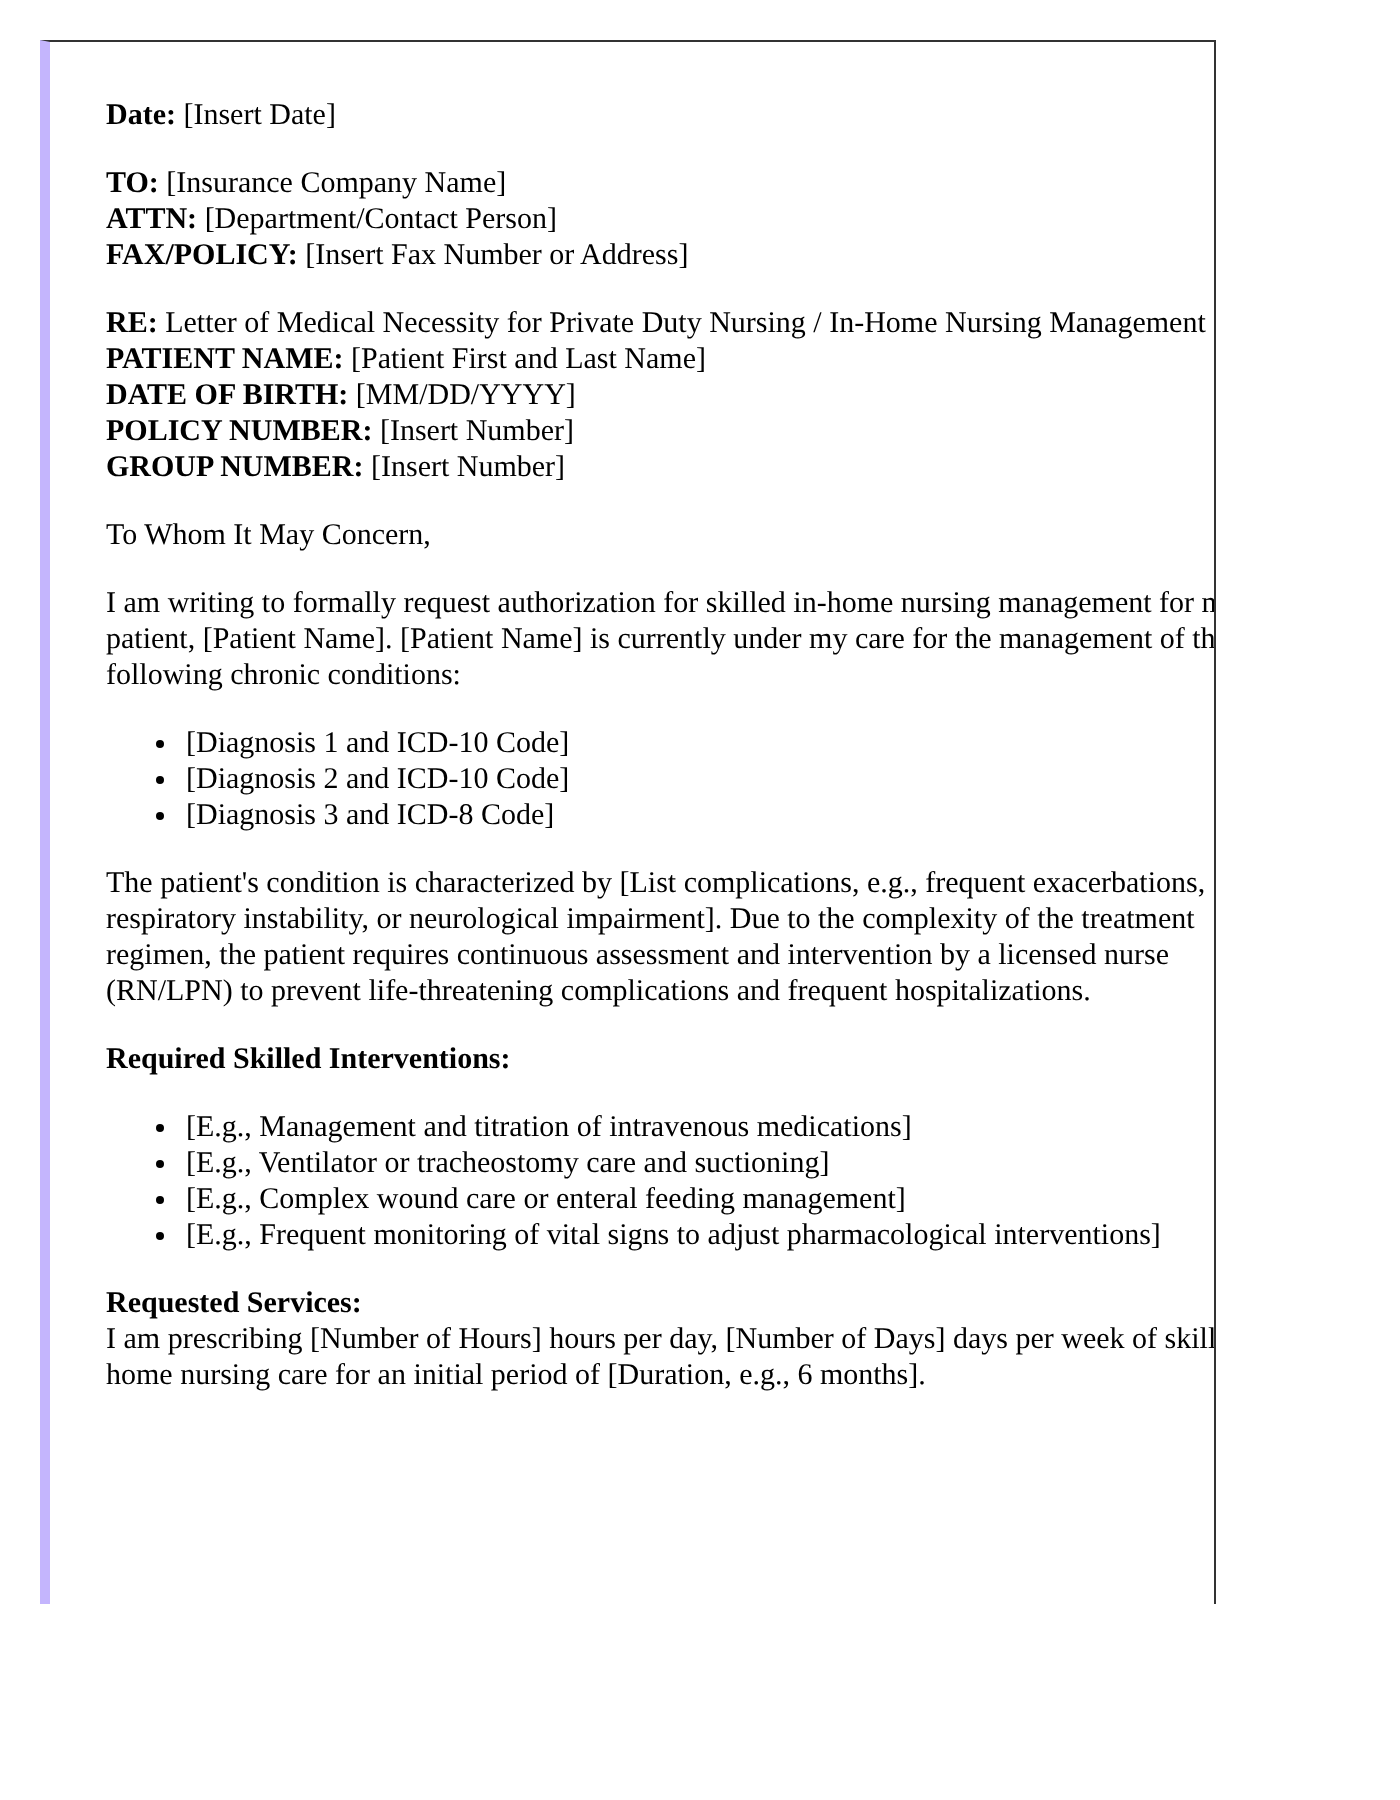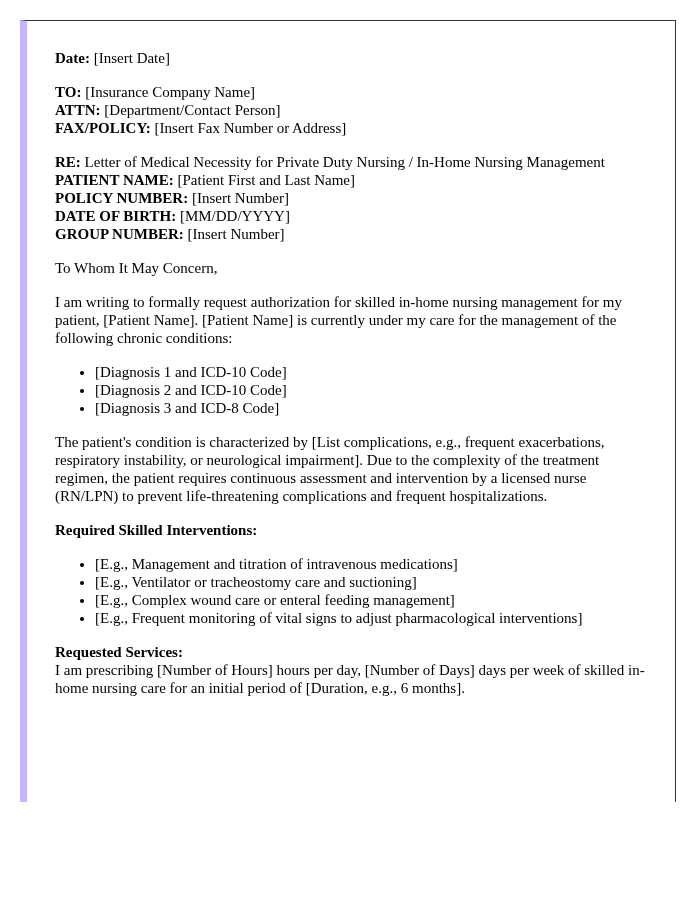--- a/index.html
+++ b/index.html
@@ -12,23 +12,23 @@
       height: 900px;
       position: relative;
       overflow: hidden;
       font-family: "Liberation Serif", serif;
       color: #000;
     }
     .page {
       position: absolute;
       left: 20px;
       top: 20px;
-      width: 656px;
+      width: 588px;
       height: 782px;
-      border-left: 7px solid #c4b5fd;
+      border-left: 5px solid #c4b5fd;
       border-right: 1px solid #333;
       border-top: 1px solid #333;
       box-sizing: border-box;
       overflow: hidden;
       text-decoration: underline;
     }
     .content {
       position: absolute;
       left: 28px;
       top: 28px;
@@ -88,26 +88,26 @@
     <div class="block">
       <div>
         <b>RE:</b>
         <span>Letter of Medical Necessity for Private Duty Nursing / In-Home Nursing Management</span>
       </div>
       <div>
         <b>PATIENT NAME:</b>
         <span>[Patient First and Last Name]</span>
       </div>
       <div>
+        <b>DATE OF BIRTH:</b>
+        <span>[MM/DD/YYYY]</span>
+      </div>
+      <div>
         <b>POLICY NUMBER:</b>
         <span>[Insert Number]</span>
-      </div>
-      <div>
-        <b>DATE OF BIRTH:</b>
-        <span>[MM/DD/YYYY]</span>
       </div>
       <div>
         <b>GROUP NUMBER:</b>
         <span>[Insert Number]</span>
       </div>
     </div>
 
     <p>To Whom It May Concern,</p>
 
     <p>I am writing to formally request authorization for skilled in-home nursing management for my patient, [Patient Name]. [Patient Name] is currently under my care for the management of the following chronic conditions:</p>

